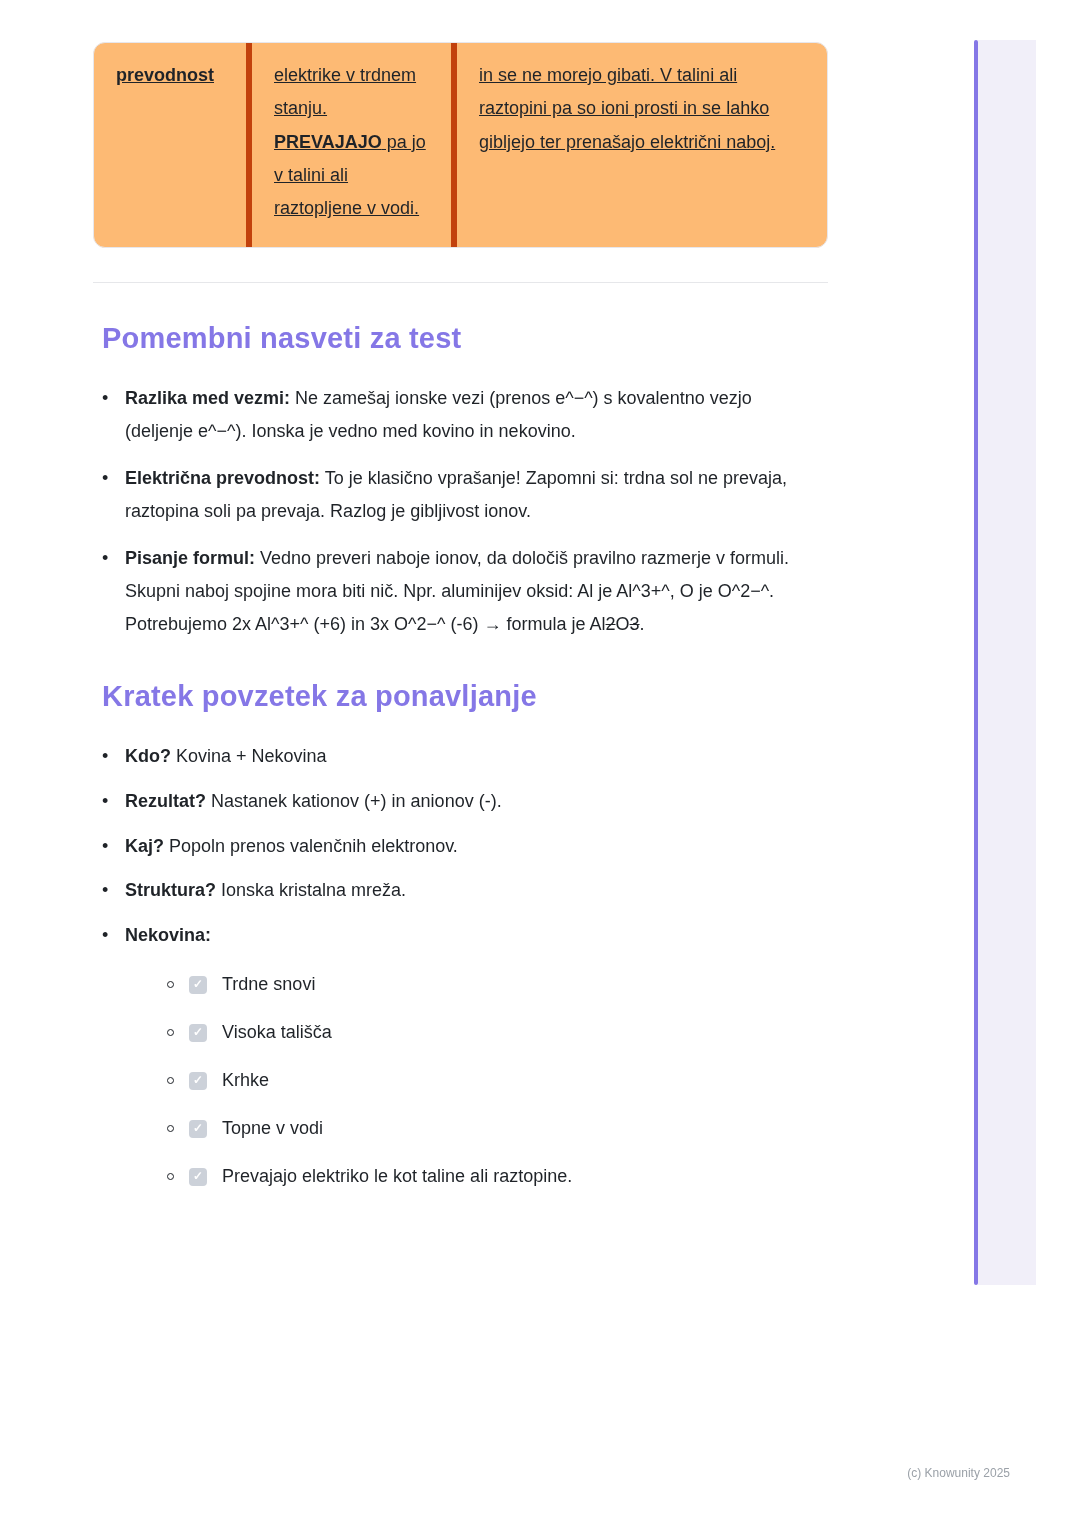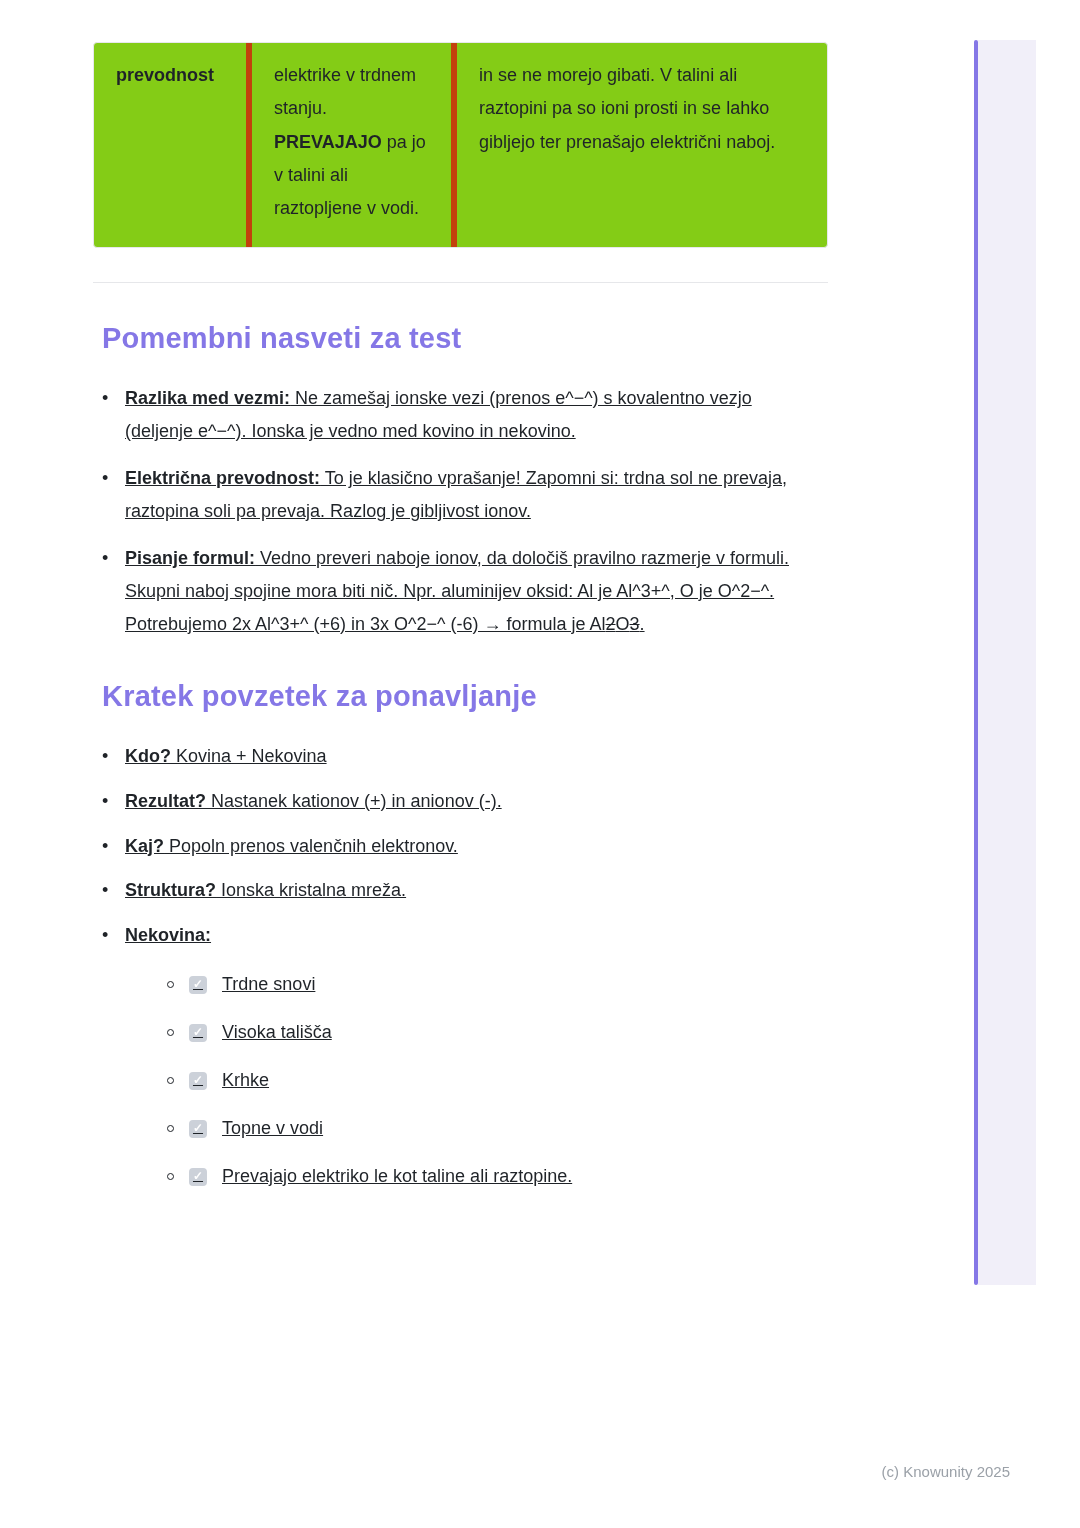--- a/index.html
+++ b/index.html
@@ -17,23 +17,24 @@
     left:93px; top:42px;
     width:735px;
     font-size:18px;
   }
 
   
   .ptable {
     display:grid;
     grid-template-columns:152px 205px 1fr;
     border:1px solid #e7e7ec;
-    border-radius:4px;
+    border-radius:12px;
     overflow:hidden;
-    background:#84cc16;
+    background:#fdba74;
+    text-decoration:underline;
   }
   .ptable .cell {
     padding:16px 22px 22px 22px;
     line-height:1.85;
   }
   .ptable .cell.c2, .ptable .cell.c3 { border-left:6px solid #c2410c; }
   .ptable .term { font-weight:700; }
   .b { font-weight:700; }
   .strike { text-decoration:line-through; }
 
@@ -49,21 +50,20 @@
     line-height:1.2;
     font-weight:700;
     color:var(--accent);
     letter-spacing:0.2px;
   }
 
   ul.bullets {
     list-style:none;
     margin:26px 8px 0 0;
     padding:0;
-    text-decoration:underline;
   }
   ul.bullets > li {
     position:relative;
     padding-left:32px;
     margin-bottom:14px;
     line-height:1.83;
   }
   ul.bullets > li::before {
     content:"\2022";
     position:absolute;
@@ -116,21 +116,21 @@
     position:absolute;
     left:974px; top:40px;
     width:4px; height:1245px;
     background:var(--accent);
     border-radius:2px;
   }
 
   .footer {
     position:absolute;
     right:70px; bottom:48px;
-    font-size:15px;
+    font-size:12px;
     color:#9ba1a8;
   }
 </style>
 </head>
 <body>
 
 <div class="doc">
 
   <div class="ptable">
     <div class="cell term">

